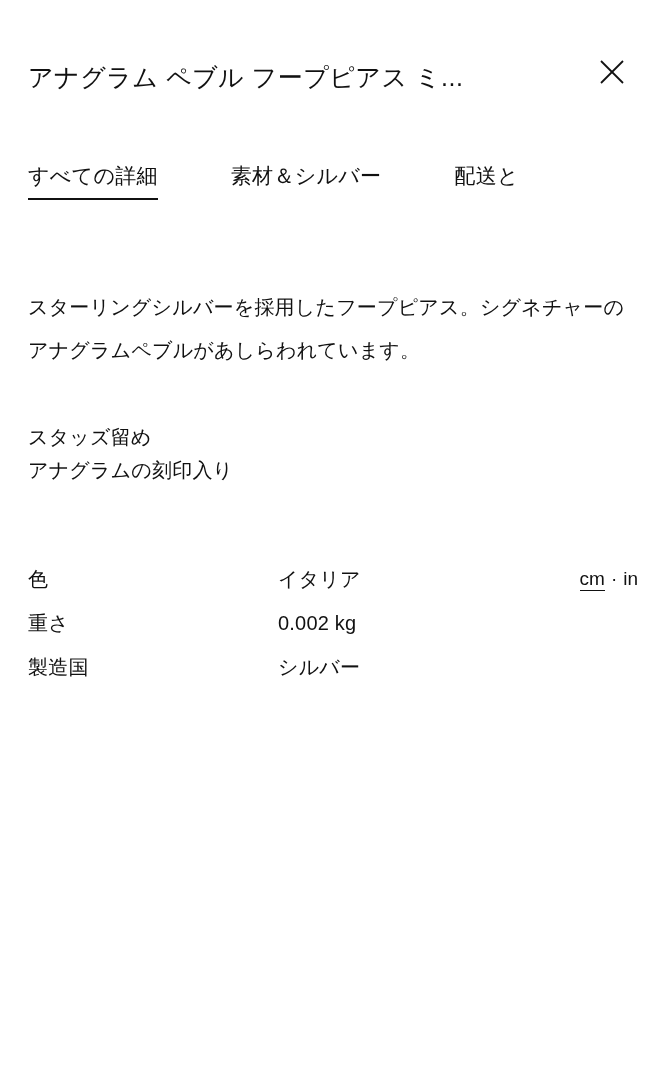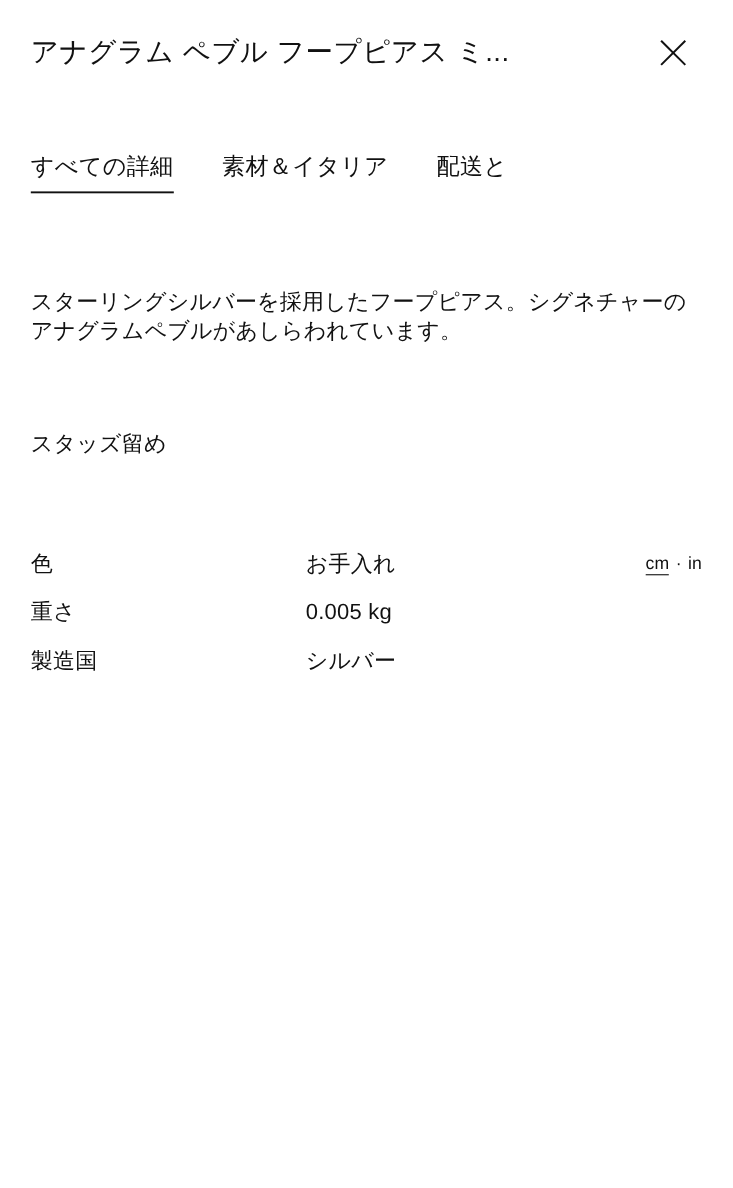--- a/index.html
+++ b/index.html
@@ -12,23 +12,24 @@
     height: 1080px;
     font-family: "Liberation Sans", "DejaVu Sans", sans-serif;
     color: #111111;
     overflow: hidden;
     position: relative;
   }
 
   
   .header {
     display: flex;
-    align-items: flex-start;
+    align-items: flex-end;
     padding: 30px 24px 0 28px;
     box-sizing: border-box;
+    margin-top: 24px;
   }
   .header-title {
     flex: 1 1 auto;
     font-size: 25px;
     line-height: 34px;
     letter-spacing: 0.5px;
     color: #111111;
     font-weight: 400;
     white-space: nowrap;
     overflow: hidden;
@@ -54,20 +55,21 @@
   
   .tabs {
     display: flex;
     align-items: center;
     margin-top: 68px;
     padding-left: 28px;
     box-sizing: border-box;
     width: 100%;
     overflow: hidden;
     white-space: nowrap;
+    gap: 29px;
   }
   .tab {
     font-size: 21px;
     line-height: 28px;
     color: #111111;
     padding: 0 0 8px 0;
     margin-right: 44px;
     border-bottom: 2px solid transparent;
     cursor: pointer;
     flex: 0 0 auto;
@@ -79,43 +81,43 @@
   .tab:last-child { margin-right: 0; }
 
   
   .content {
     padding: 0 28px;
     box-sizing: border-box;
   }
   .description {
     margin-top: 86px;
     font-size: 20px;
-    line-height: 26px;
+    line-height: 43px;
     color: #111111;
     letter-spacing: 0.2px;
     max-width: 600px;
   }
   .features {
-    margin-top: 74px;
+    margin-top: 49px;
     font-size: 20px;
     line-height: 33px;
     color: #111111;
     letter-spacing: 0.2px;
   }
 
   
   .spec-block {
     margin-top: 78px;
     position: relative;
   }
   .unit-toggle {
     position: absolute;
     top: 0;
     right: 0;
-    font-size: 16px;
+    font-size: 19px;
     line-height: 28px;
     color: #111111;
     white-space: nowrap;
   }
   .unit {
     cursor: pointer;
   }
   .unit.selected {
     border-bottom: 1px solid #111111;
     padding-bottom: 1px;
@@ -152,47 +154,48 @@
       <svg width="26" height="26" viewBox="0 0 26 26" aria-hidden="true">
         <line x1="2" y1="2" x2="24" y2="24" stroke="#111111" stroke-width="1.8"></line>
         <line x1="24" y1="2" x2="2" y2="24" stroke="#111111" stroke-width="1.8"></line>
       </svg>
     </span>
   </button>
 </div>
 
 <div class="tabs">
   <div class="tab active">すべての詳細</div>
-  <div class="tab">素材＆イタリア</div>
+  <div class="tab">素材＆シルバー</div>
   <div class="tab">配送と</div>
 </div>
 
 <div class="content">
 
   <div class="description">スターリングシルバーを採用したフープピアス。シグネチャーのアナグラムペブルがあしらわれています。</div>
 
   <div class="features">
     <div>スタッズ留め</div>
+    <div>アナグラムの刻印入り</div>
   </div>
 
   <div class="spec-block">
 
     <div class="unit-toggle">
       <span class="unit selected">cm</span><span class="unit-sep">·</span><span class="unit">in</span>
     </div>
 
     <table class="specs">
       <tbody>
           <tr>
         <td class="key">色</td>
-        <td class="val">お手入れ</td>
+        <td class="val">イタリア</td>
       </tr>
       <tr>
         <td class="key">重さ</td>
-        <td class="val">0.005 kg</td>
+        <td class="val">0.002 kg</td>
       </tr>
       <tr>
         <td class="key">製造国</td>
         <td class="val">シルバー</td>
       </tr>
     </tbody>
       </table>
 
   </div>
 </div>

